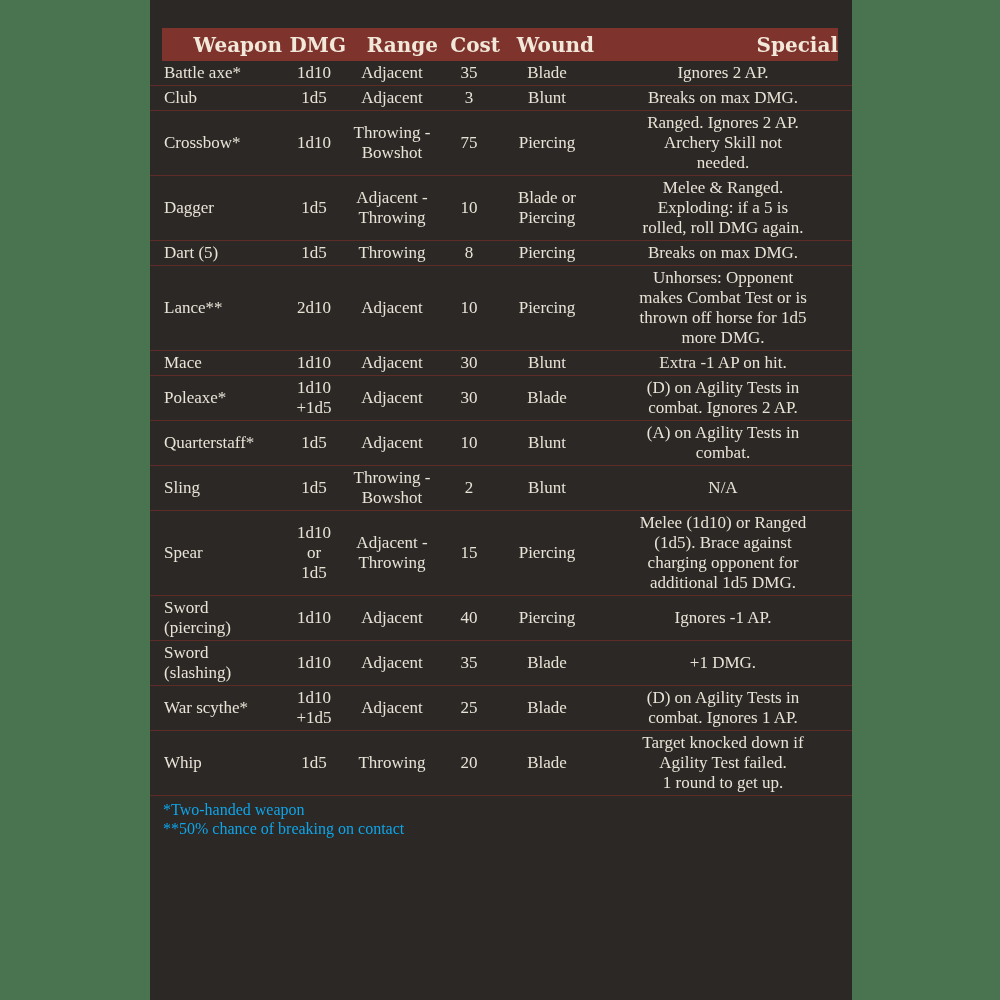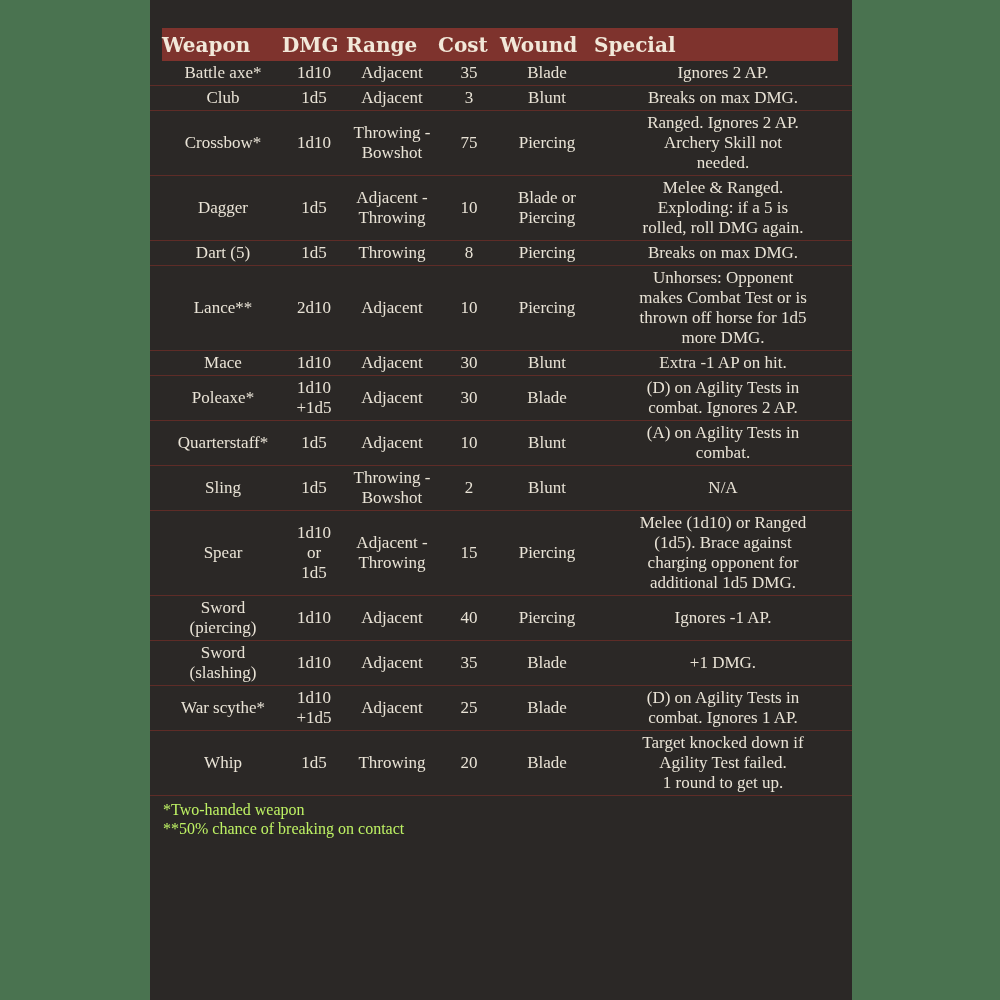--- a/index.html
+++ b/index.html
@@ -20,21 +20,21 @@
     display:flex;
     align-items:center;
     margin:28px 14px 0 12px;
     height:33px;
     background:#7E332D;
     color:#F2E8D9;
     font-family:"DejaVu Serif", serif;
     font-weight:bold;
     font-size:20px;
   }
-  .thead span{display:block;text-align:left;}
+  .thead span{display:block;text-align:right;}
   .h-weapon{width:120px;}
   .h-dmg{width:64px;}
   .h-range{width:92px;}
   .h-cost{width:62px;}
   .h-wound{width:94px;}
   .h-special{flex:1;}
   table{
     width:702px;
     border-collapse:collapse;
     table-layout:fixed;
@@ -47,26 +47,26 @@
   col.c3{width:92px;}
   col.c4{width:62px;}
   col.c5{width:94px;}
   col.c6{width:258px;}
   td{
     border-bottom:1px solid #5E2C27;
     vertical-align:middle;
     padding:2px 0;
     white-space:pre-line;
   }
-  td.cell-weapon{text-align:center;padding-left:14px;}
+  td.cell-weapon{text-align:left;padding-left:14px;}
   td.cell-dmg, td.cell-range, td.cell-cost, td.cell-wound{text-align:center;}
   td.cell-special{text-align:center;padding-left:4px;padding-right:4px;}
   .footnotes{
     margin:4px 14px 0 13px;
-    color:#bef264;
+    color:#0ea5e9;
     font-size:16px;
     line-height:19px;
     font-family:Liberation Serif, serif;
   }
 </style>
 </head>
 <body>
 
 <div class="page">
   <div class="panel">

